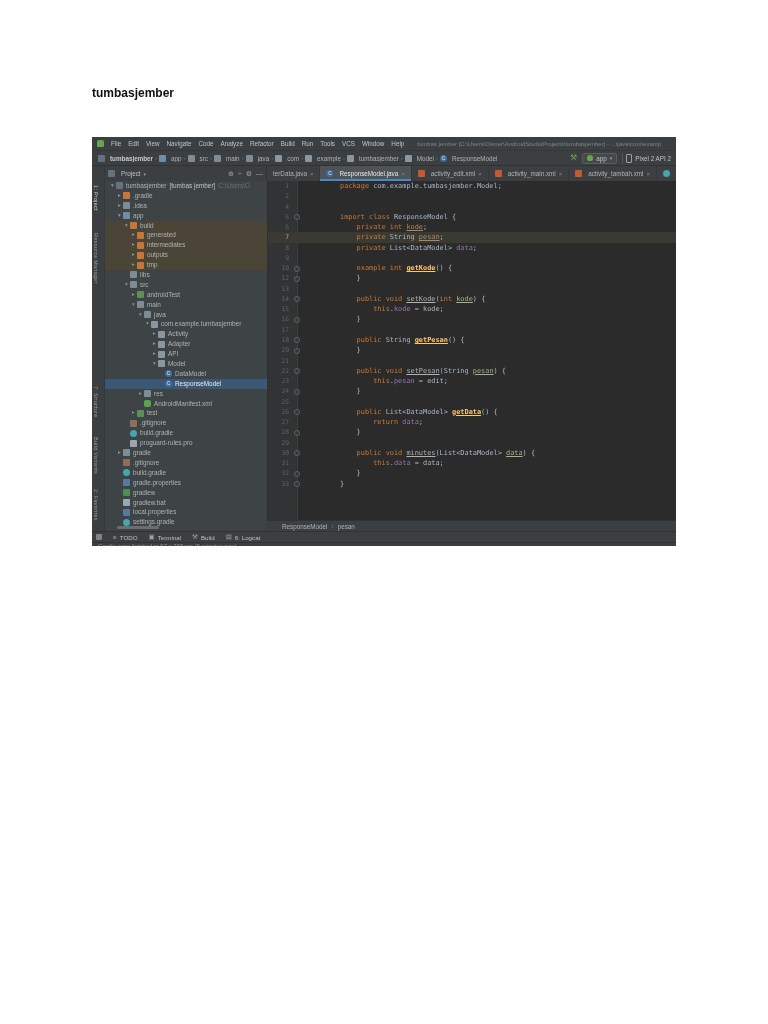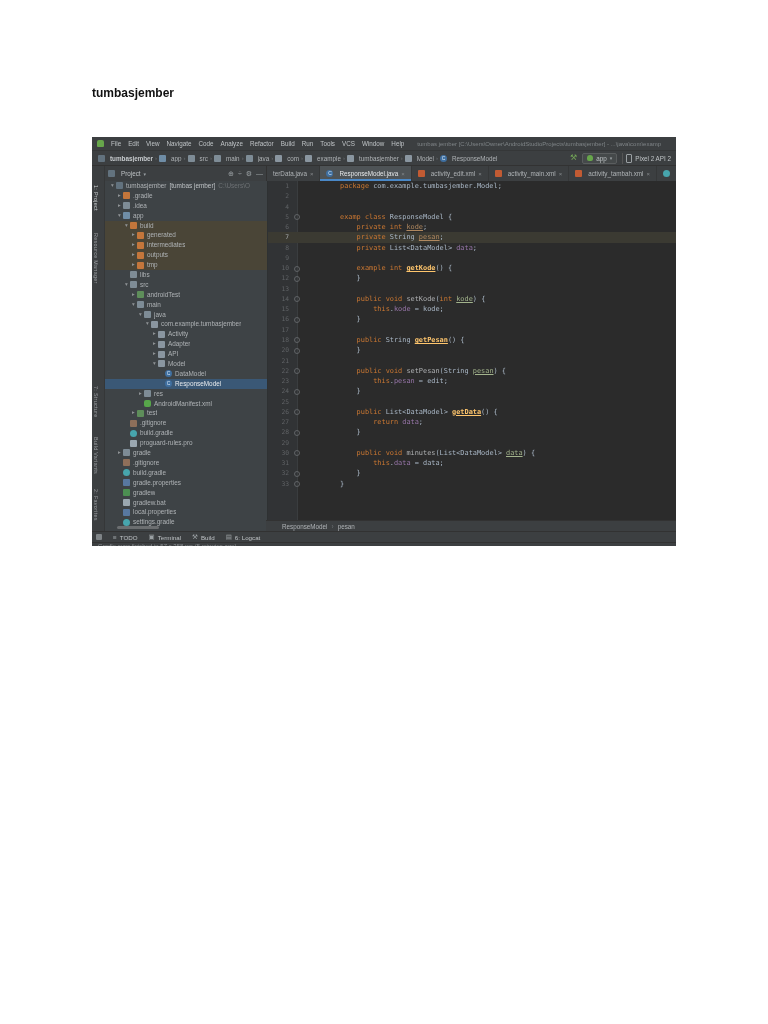--- a/index.html
+++ b/index.html
@@ -78,21 +78,21 @@
   .gut{width:21px;flex:none;text-align:right;padding-right:3px;color:#606366;font-size:6.3px;}
   .cline.cur .gut{color:#A8ABAE;}
   .foldc{width:9px;flex:none;text-align:center;}
   .foldc i{display:inline-block;width:4px;height:4px;border:1px solid #606366;border-radius:50%;margin-top:2.5px;}
   .codetxt{white-space:pre;padding-left:39px;}
   .k{color:#CC7832;}
   .d{color:#A9B7C6;}
   .f{color:#9876AA;}
   .fu{color:#B0885F;text-decoration:underline;}
   .m{color:#FFC66D;font-weight:bold;text-decoration:underline;}
-  .g{color:#AFB1B3;text-align:right;}
+  .g{color:#AFB1B3;text-decoration:underline;text-align:right;}
   .p{color:#A2B38C;text-decoration:underline;}
 
   
   .bcbar{position:absolute;left:174px;top:383px;width:410px;height:11px;background:#3C3F41;border-top:1px solid #323232;display:flex;align-items:center;gap:4px;padding-left:16px;box-sizing:border-box;font-size:6.3px;color:#AFB3B6;}
   .bc-sep{color:#6D7174;}
 
   
   .bottombar{position:absolute;left:0;top:394px;width:100%;height:11px;background:#3C3F41;border-top:1px solid #323232;display:flex;align-items:center;gap:11px;padding-left:4px;box-sizing:border-box;}
   .corner-ic{width:6px;height:6px;background:#7F8487;border-radius:1px;flex:none;}
   .bb-item{display:flex;align-items:center;gap:3px;font-size:6.2px;color:#BFC3C6;white-space:nowrap;}
@@ -440,21 +440,21 @@
             <span class="codetxt"></span>
           </div>
           <div class="cline">
             <span class="gut">4</span>
             <span class="foldc"></span>
             <span class="codetxt"></span>
           </div>
           <div class="cline">
             <span class="gut">5</span>
             <span class="foldc"><i></i></span>
-            <span class="codetxt"><span class="k">examp class </span><span class="d">ResponseModel {</span></span>
+            <span class="codetxt"><span class="k">import class </span><span class="d">ResponseModel {</span></span>
           </div>
           <div class="cline">
             <span class="gut">6</span>
             <span class="foldc"></span>
             <span class="codetxt"><span class="d">    </span><span class="k">private int </span><span class="fu">kode</span><span class="d">;</span></span>
           </div>
           <div class="cline cur">
             <span class="gut">7</span>
             <span class="foldc"></span>
             <span class="codetxt"><span class="d">    </span><span class="k">private </span><span class="d">String </span><span class="fu">pesan</span><span class="d">;</span></span>

